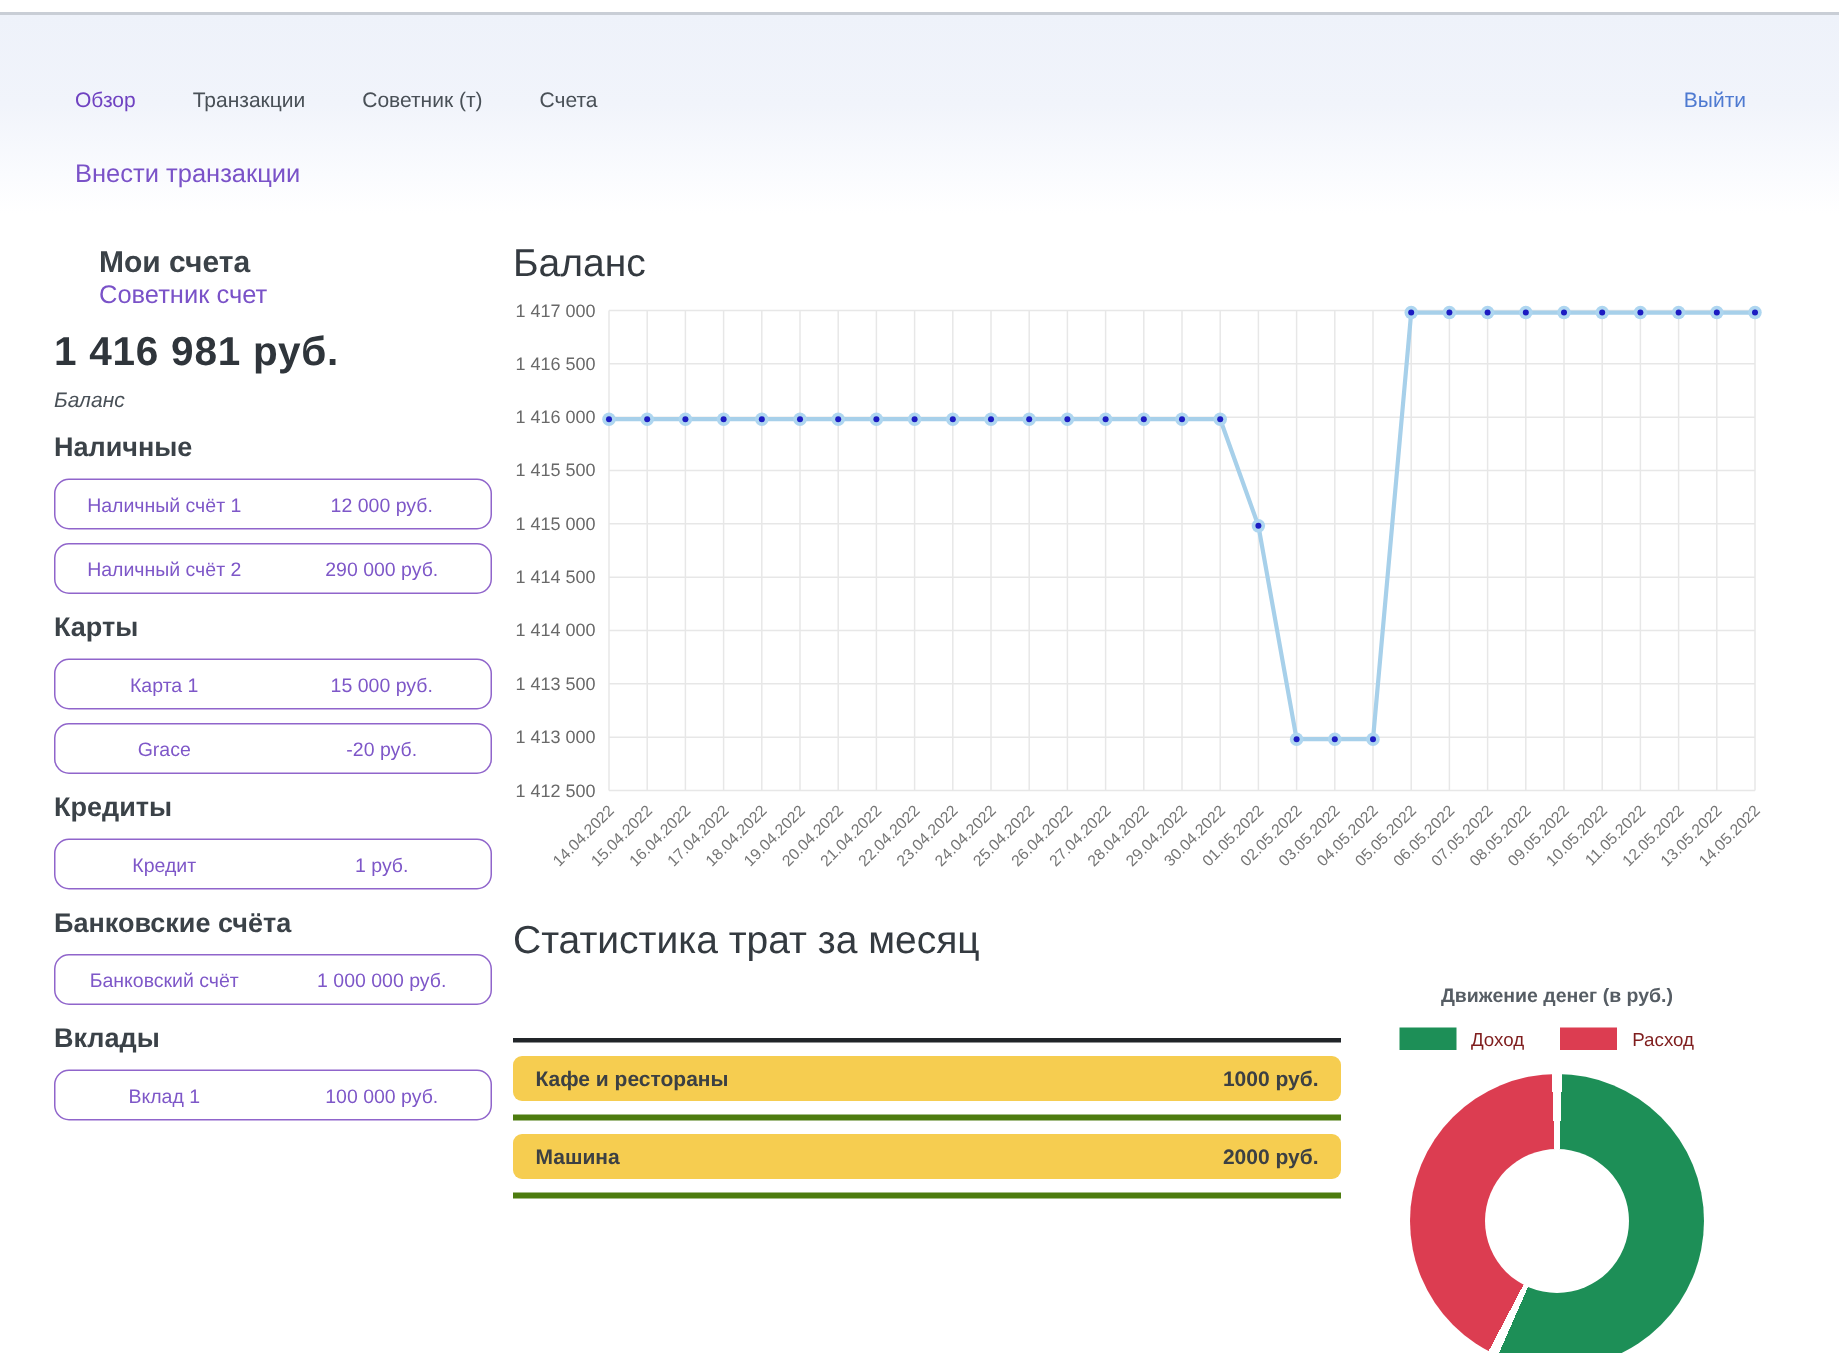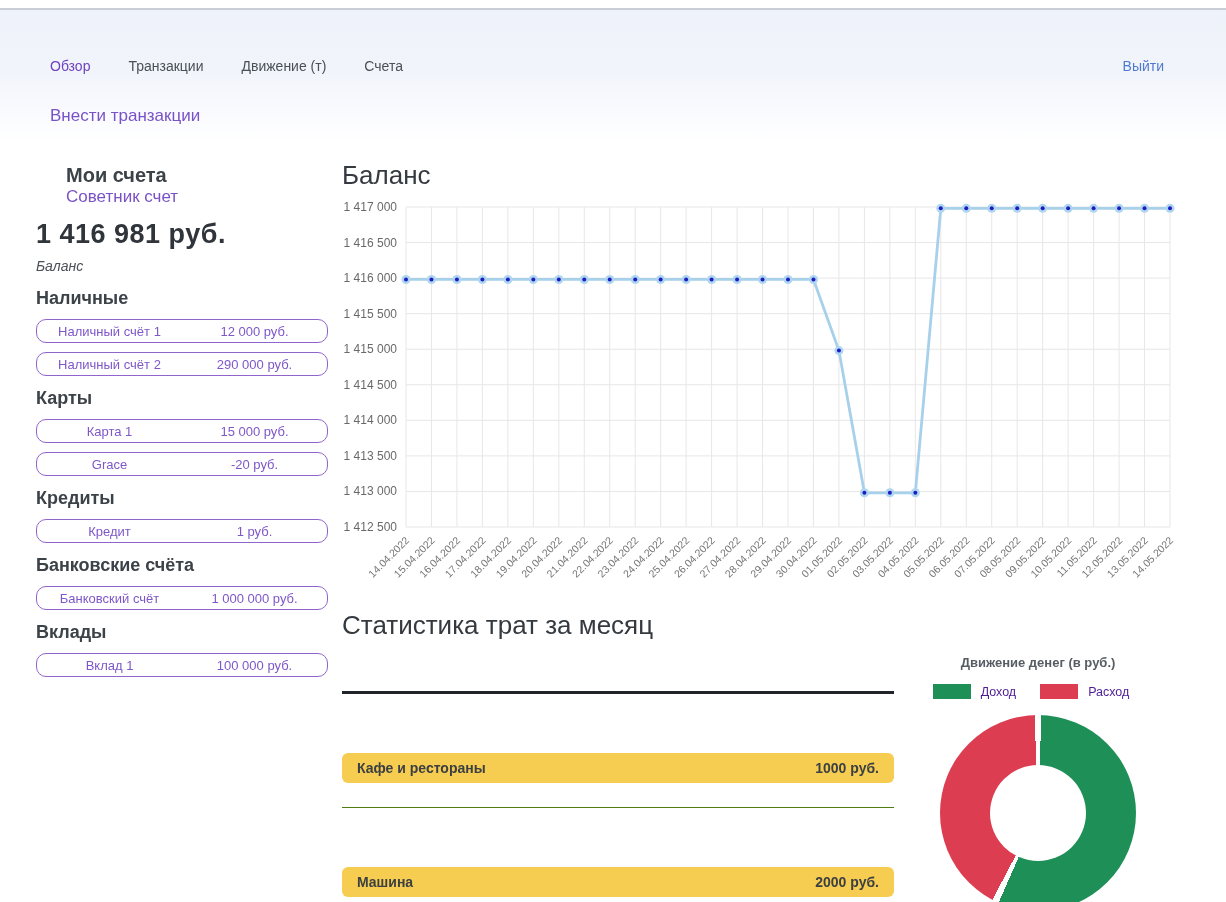--- a/index.html
+++ b/index.html
@@ -27,66 +27,66 @@
   main { flex:1; padding-left:14px; }
 
   
   .sb-head { display:flex; align-items:baseline; margin-top:18px;flex-direction:column; }
   .sb-title { font-size:20px; font-weight:700; color:#3b4248; }
   .add-account { margin-left:30px; }
   .sb-total { font-size:27px; font-weight:700; color:#2f353b; margin-top:12px; letter-spacing:0.5px; }
   .sb-caption { font-size:14px; font-style:italic; color:#495057; margin:8px 0 14px; }
   .group-title { font-size:18px; font-weight:700; color:#3b4248; margin:12px 0 10px; }
   .acct-card {
-    display:flex; align-items:center; height:24px; margin-bottom:9px;
+    display:flex; align-items:center; height:34px; margin-bottom:9px;
     border:1.5px solid #9065cb; border-radius:10px; background:#fff; cursor:pointer;
   }
   .acct-card span { flex:1; text-align:center; font-size:13px; color:#7e57c8; }
 
   
   .main-h { font-size:26px; font-weight:500; color:#343a40; }
   #balance-title { margin-top:14px; }
   #stats-title { margin-top:4px; }
 
   
   .chart-wrap { margin-top:6px; }
   .line-legend { display:flex; justify-content:center; align-items:center; margin:8px 40px 2px 0; }
   .lswatch { width:46px; height:12px; display:inline-block; border:3px solid #bedbee; }
   .llabel { font-size:12.5px; color:#666; margin-left:10px; }
   svg text { font-family:"Liberation Sans", sans-serif; }
 
   
   .stats-row { display:flex; margin-top:10px; }
   .expense-table { width:552px; border-top:3px solid #212529; margin-top:40px; }
-  .exp-wrap { border-bottom:1px solid #4d7c0f; padding:24px 0;margin-top:35px; }
+  .exp-wrap { border-bottom:4px solid #4d7c0f; padding:9px 0; }
   .exp-row {
     display:flex; justify-content:space-between; align-items:center;
     background:#f6cd50; border-radius:6px; height:30px; padding:0 15px;
   }
   .exp-row span { font-size:14px; font-weight:700; color:#3c4043; }
 
   .donut-panel { margin-left:auto; width:258px; margin-right:20px; }
   .donut-title { text-align:center; font-size:13px; font-weight:700; color:#565d64; margin-top:4px; }
   .donut-legend { display:flex; justify-content:center; align-items:center; gap:10px; margin-top:14px; }
   .dswatch { width:38px; height:15px; display:inline-block; }
-  .dlabel { font-size:12.5px; color:#4c1d95; margin-right:14px; }
+  .dlabel { font-size:12.5px; color:#7f1d1d; margin-right:14px; }
   .donut { position:relative; width:196px; height:196px; border-radius:50%; margin:16px auto 0; }
   .donut .hole {
     position:absolute; left:50%; top:50%; width:96px; height:96px;
     transform:translate(-50%,-50%); background:#fff; border-radius:50%;
   }
 </style>
 </head>
 <body>
 
 <div class="topbar">
   <div class="nav-row">
     <a class="nav-link active">Обзор</a>
     <a class="nav-link">Транзакции</a>
-    <a class="nav-link">Движение (т)</a>
+    <a class="nav-link">Советник (т)</a>
     <a class="nav-link">Счета</a>
     <a class="logout-link">Выйти</a>
   </div>
   <div class="sub-link-row">
     <a class="purple-link">Внести транзакции</a>
   </div>
 </div>
 
 <div class="content">
 

